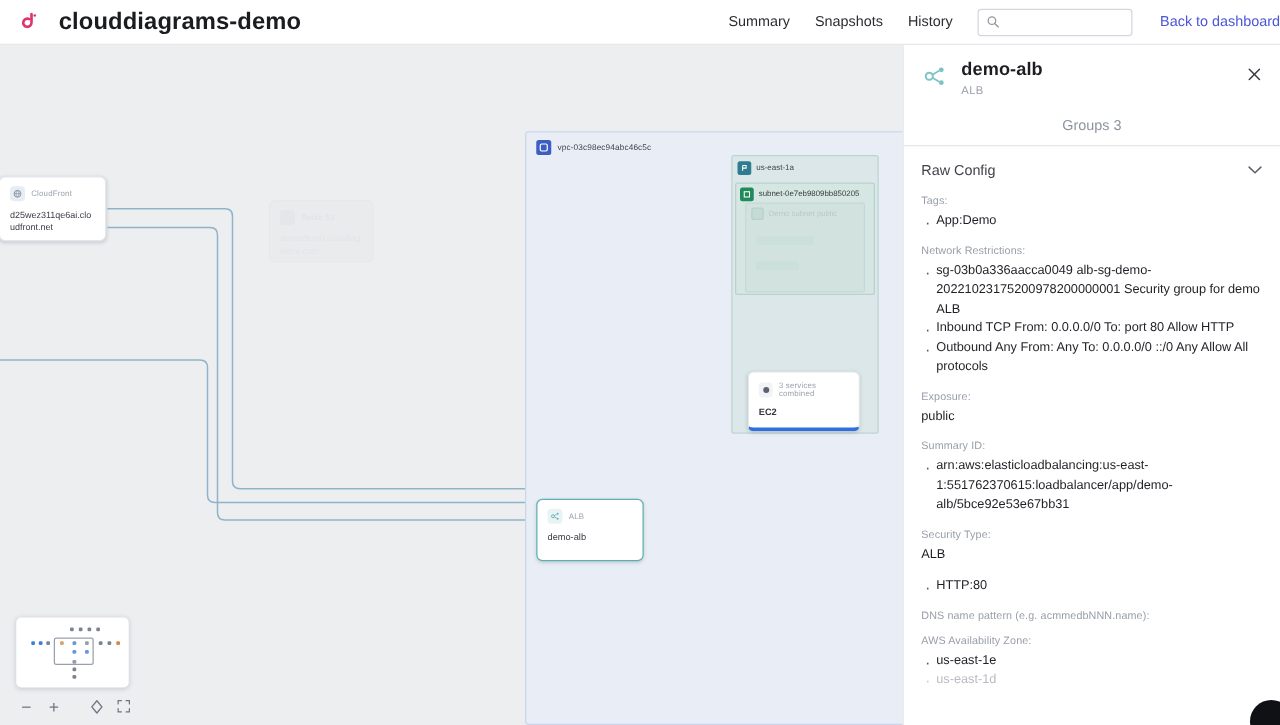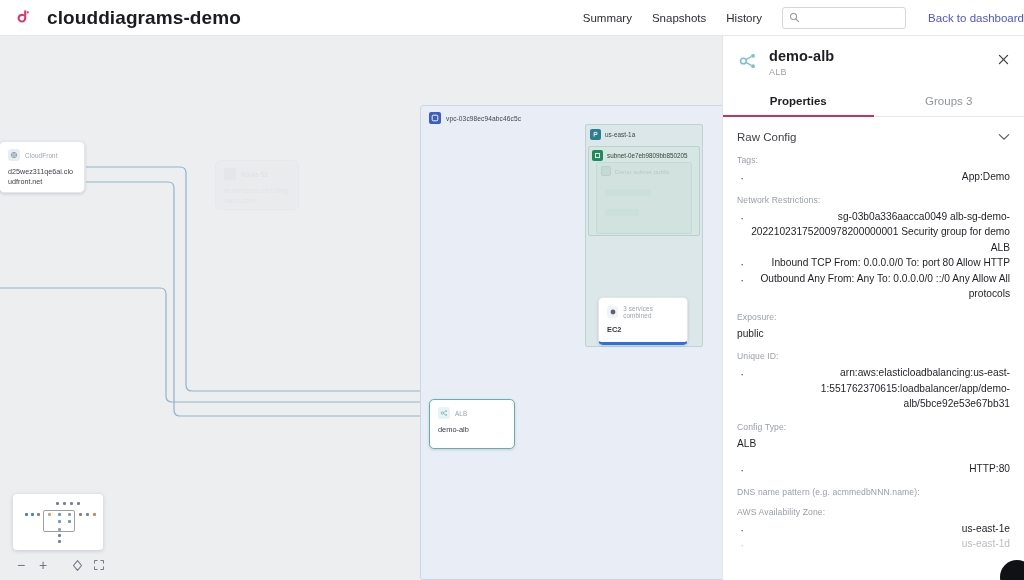--- a/index.html
+++ b/index.html
@@ -220,21 +220,21 @@
   .rawrow-label { font-size: 11.5px; color: #41434a; }
   .chev { color: #5c5f68; font-size: 11px; }
 
   .fld { margin-bottom: 10px; }
   .fld-label {
     font-size: 8.6px; color: #989ea9; margin-bottom: 4px; letter-spacing: .1px;
   }
   .fld-val {
     font-size: 10.2px; color: #1f2026; line-height: 1.52; word-break: break-word;
   }
-  ul.bl { list-style: none; text-align: right; }
+  ul.bl { list-style: none; }
   ul.bl li {
     font-size: 10.2px; color: #1f2026; line-height: 1.52;
     padding-left: 12px; position: relative; word-break: break-word;
   }
   ul.bl li::before {
     content: "\00B7"; position: absolute; left: 3px; top: -1px;
     font-size: 13px; color: #55575f;
   }
   ul.bl li.dim { color: #b9bcc3; }
   ul.bl li.dim::before { color: #c9ccd2; }
@@ -437,21 +437,20 @@
       </div>
       <div class="panel-close">
         <svg width="13" height="13" viewBox="0 0 16 16" stroke="#3a3b40" stroke-width="1.5" stroke-linecap="round">
           <line x1="3" y1="3" x2="13" y2="13"></line>
             <line x1="13" y1="3" x2="3" y2="13"></line>
         </svg>
       </div>
     </div>
 
     <div class="tabs">
-      <div class="tab active">Properties</div>
       <div class="tab">Groups 3</div>
     </div>
 
     <div class="panel-scroll">
 
       <div class="rawrow">
         <span class="rawrow-label">Raw Config</span>
         <span class="chev">
           <svg width="12" height="8" viewBox="0 0 14 9" fill="none" stroke="#5c5f68" stroke-width="1.4" stroke-linecap="round">
               <path d="M1.5 1.8 L7 7 L12.5 1.8"></path>
@@ -474,28 +473,28 @@
           <li>Outbound Any From: Any To: 0.0.0.0/0 ::/0 Any Allow All protocols</li>
         </ul>
       </div>
 
       <div class="fld">
         <div class="fld-label">Exposure:</div>
         <div class="fld-val">public</div>
       </div>
 
       <div class="fld">
-        <div class="fld-label">Unique ID:</div>
+        <div class="fld-label">Summary ID:</div>
         <ul class="bl">
           <li>arn:aws:elasticloadbalancing:us-east-1:551762370615:loadbalancer/app/demo-alb/5bce92e53e67bb31</li>
         </ul>
       </div>
 
       <div class="fld">
-        <div class="fld-label">Config Type:</div>
+        <div class="fld-label">Security Type:</div>
         <div class="fld-val">ALB</div>
       </div>
 
       <div class="fld">
         <ul class="bl">
           <li>HTTP:80</li>
         </ul>
       </div>
 
       <div class="fld">

